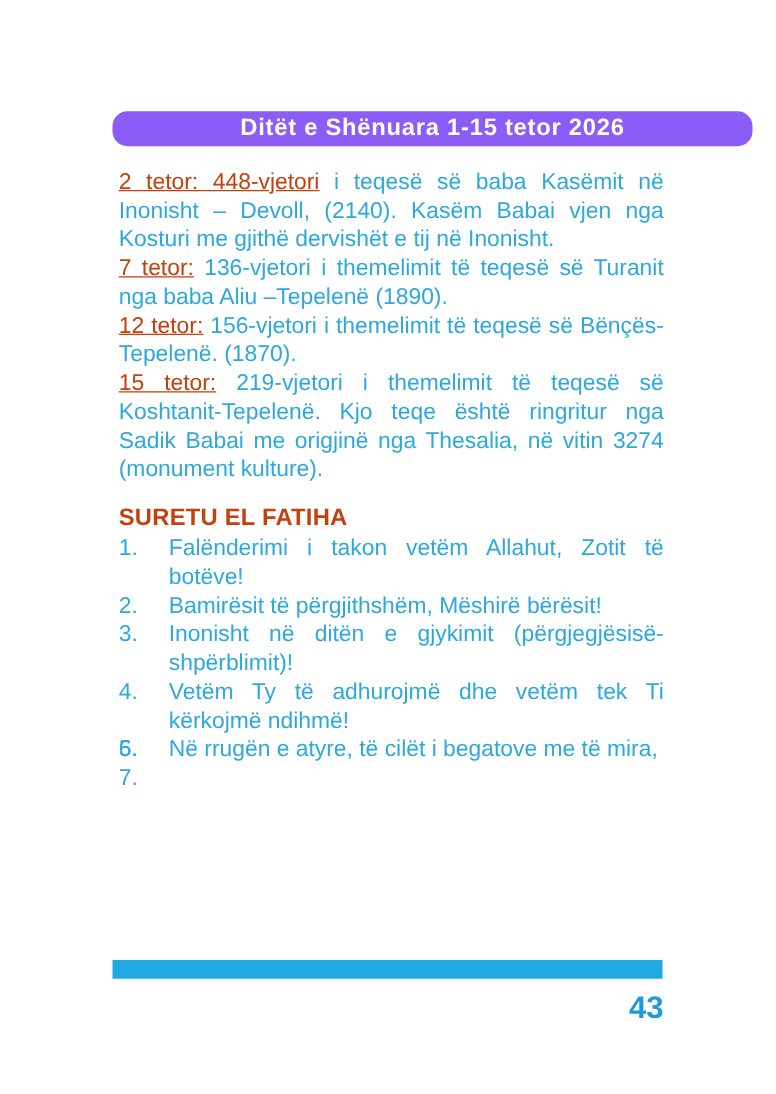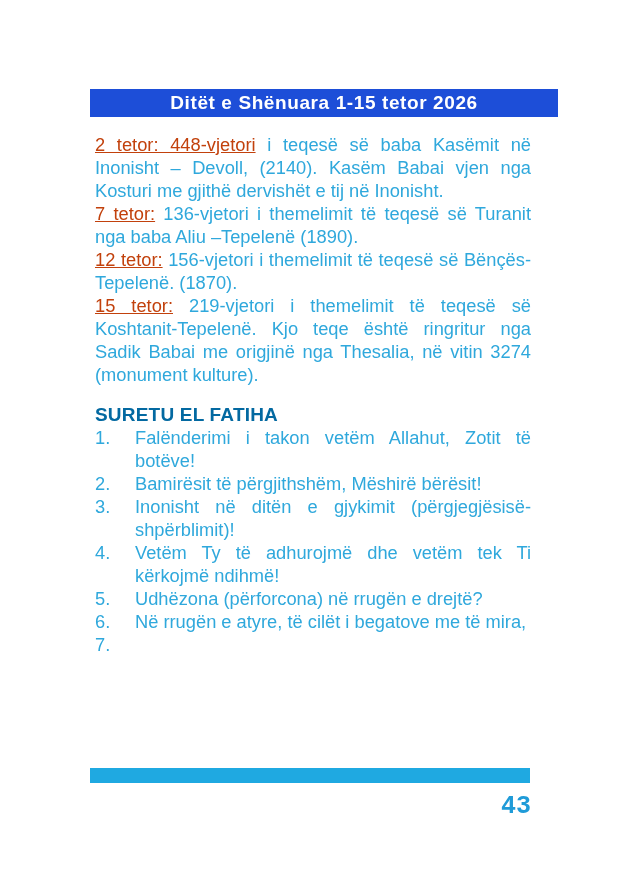--- a/index.html
+++ b/index.html
@@ -12,26 +12,27 @@
     width: 621px;
     height: 875px;
     background: #ffffff;
     overflow: hidden;
     font-family: "Liberation Sans", sans-serif;
   }
   .header-bar {
     position: absolute;
     left: 90px;
     top: 89px;
-    width: 468px;
+    width: 512px;
     height: 28px;
-    background: #1d4ed8;
+    background: #8b5cf6;
     display: flex;
     align-items: center;
     justify-content: center;
+    border-radius: 12px;
   }
   .header-title {
     color: #ffffff;
     font-weight: bold;
     font-size: 19px;
     letter-spacing: 0.6px;
     white-space: nowrap;
   }
   .content {
     position: absolute;
@@ -40,21 +41,21 @@
     width: 436px;
     color: #2fa8dc;
     font-size: 18.3px;
     line-height: 23px;
     text-align: justify;
   }
   p.entry { margin: 0; }
   .magenta { color: #c2410c; text-decoration: underline; }
   .sure-title {
     margin: 17px 0 0 0;
-    color: #0369a1;
+    color: #c2410c;
     font-weight: bold;
     font-size: 19px;
     text-align: left;
     letter-spacing: 0.2px;
   }
   .verses { margin: 0; }
   .verse {
     position: relative;
     padding-left: 40px;
     text-align: justify;
@@ -72,21 +73,21 @@
     height: 15px;
     background: #1fa9e1;
   }
   .page-number {
     position: absolute;
     left: 95px;
     top: 792px;
     width: 436px;
     text-align: right;
     color: #1f9bd8;
-    font-family: Liberation Mono, monospace;
+    font-family: Liberation Sans, sans-serif;
     font-weight: bold;
     font-size: 25px;
   }
 </style>
 </head>
 <body>
 
 <div class="page">
 
   <div class="header-bar">
@@ -117,21 +118,20 @@
       <div class="verse">
         <span class="verse-num">3.</span>
         <span>Inonisht në ditën e gjykimit (përgjegjësisë-shpërblimit)!</span>
       </div>
       <div class="verse">
         <span class="verse-num">4.</span>
         <span>Vetëm Ty të adhurojmë dhe vetëm tek Ti kërkojmë ndihmë!</span>
       </div>
       <div class="verse">
         <span class="verse-num">5.</span>
-        <span>Udhëzona (përforcona) në rrugën e drejtë?</span>
       </div>
       <div class="verse">
         <span class="verse-num">6.</span>
         <span>Në rrugën e atyre, të cilët i begatove me të mira,</span>
       </div>
       <div class="verse">
         <span class="verse-num">7.</span>
       </div>
     </div>
 

